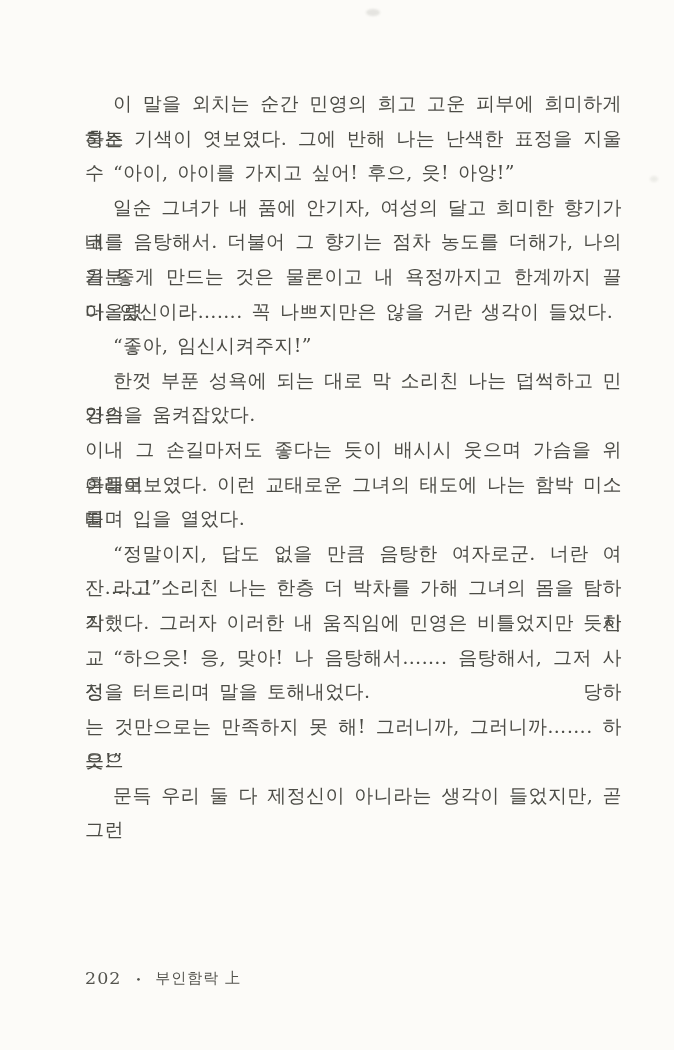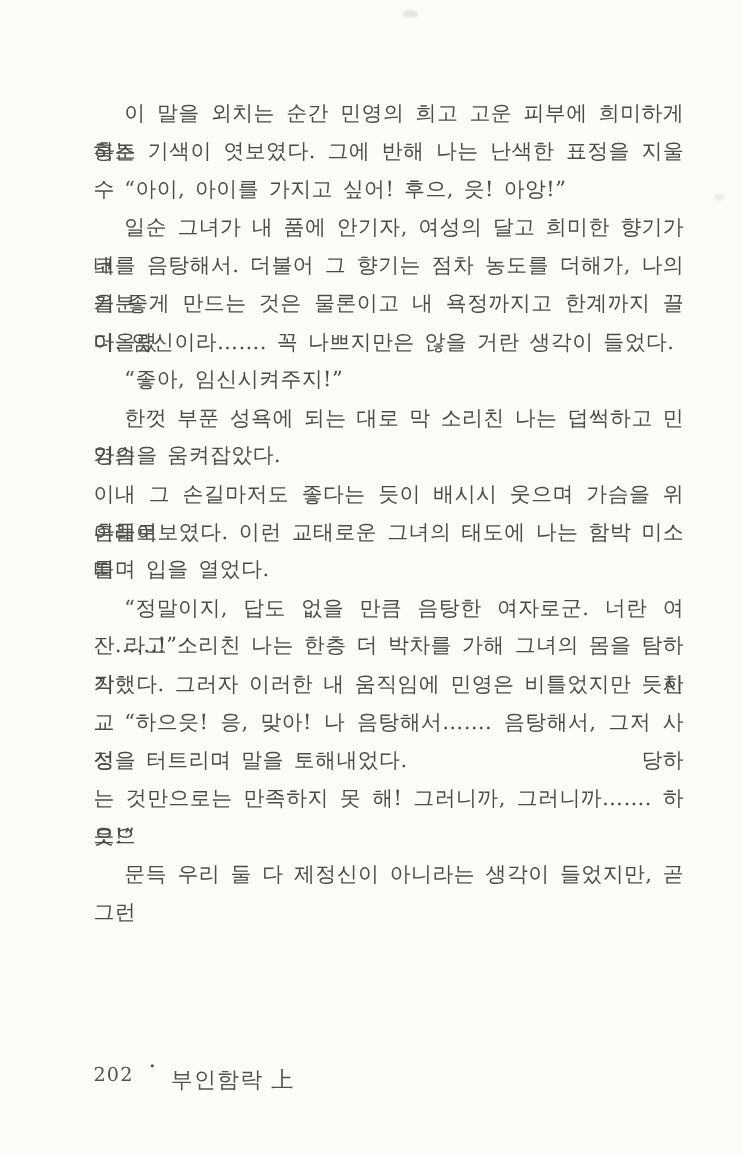--- a/index.html
+++ b/index.html
@@ -42,35 +42,35 @@
     text-align-last: justify;
   }
   .line.indent {
     text-indent: 28px;
   }
   .footer {
     position: absolute;
     left: 85px;
     top: 968px;
     display: flex;
-    align-items: flex-start;
+    align-items: flex-end;
     gap: 14px;
     color: #53534d;
   }
   .footer .page-num {
     font-size: 17.5px;
     letter-spacing: 1px;
   }
   .footer .bullet {
     font-size: 10px;
     position: relative;
     top: -3px;
   }
   .footer .book-title {
-    font-size: 20px;
+    font-size: 15px;
     letter-spacing: 1px;
   }
   .artifact {
     position: absolute;
     border-radius: 50%;
     pointer-events: none;
   }
   .artifact.a1 {
     left: 366px; top: 9px; width: 14px; height: 7px;
     background: rgba(175,175,168,0.30);

